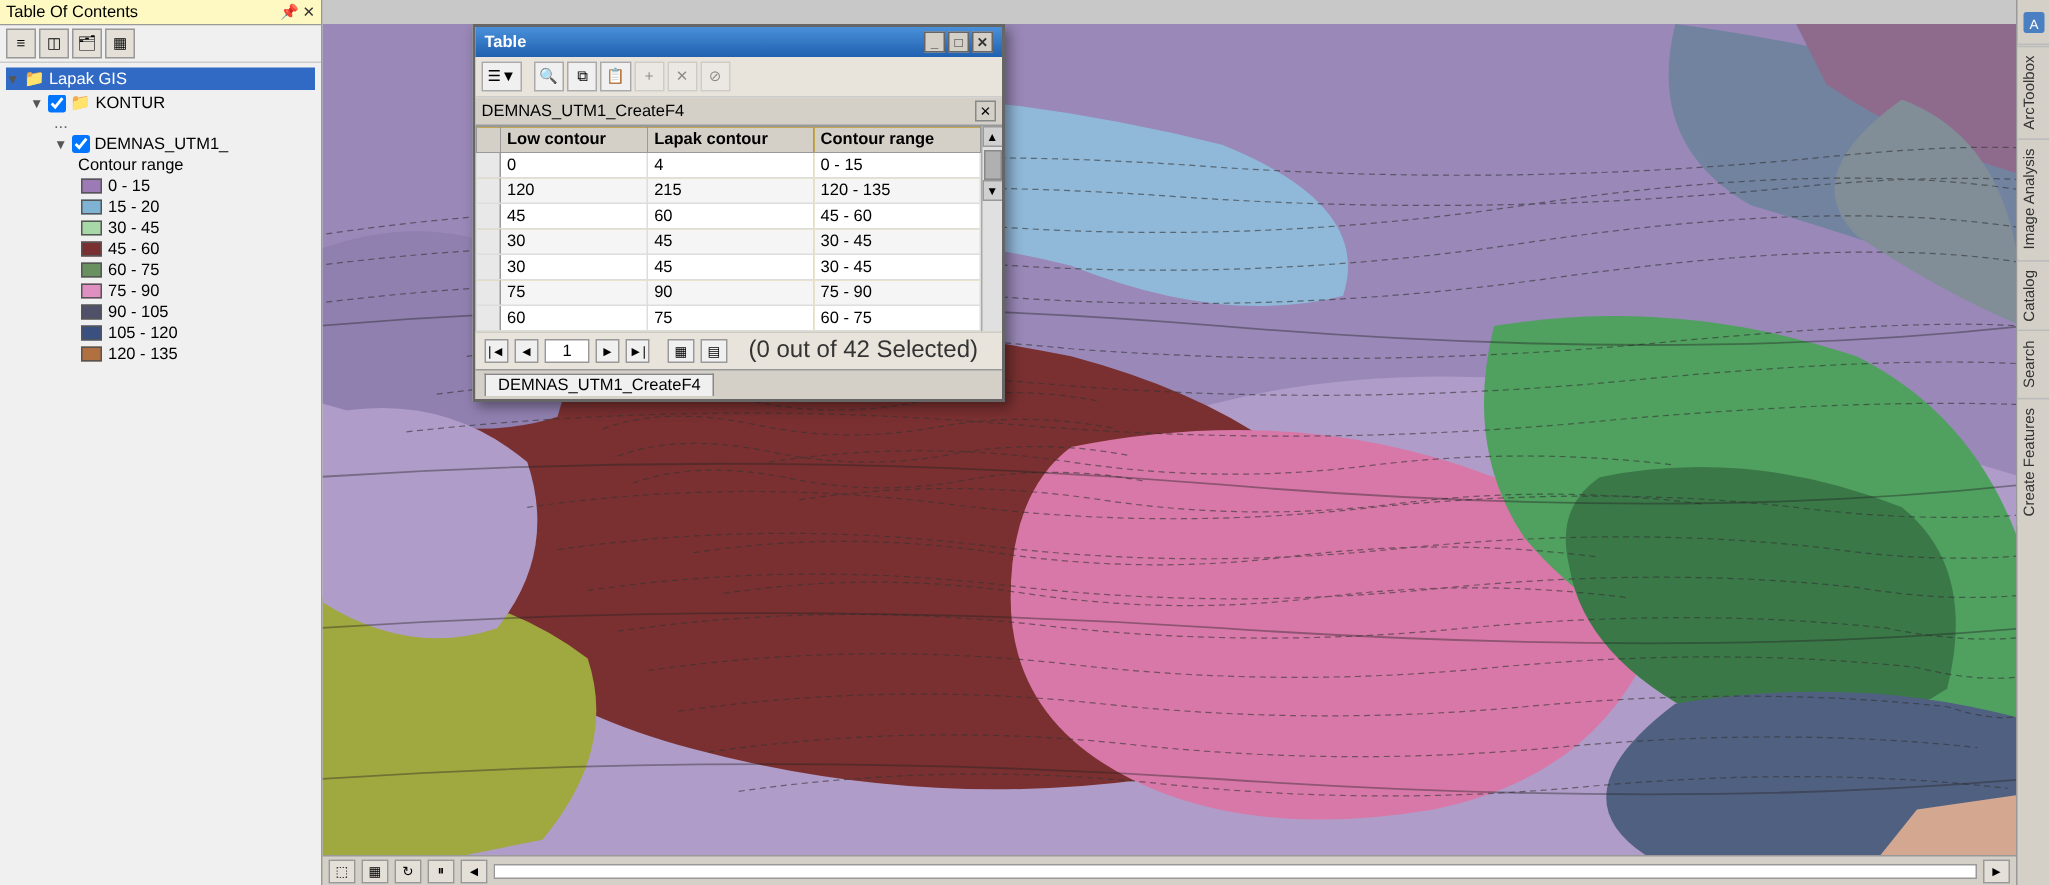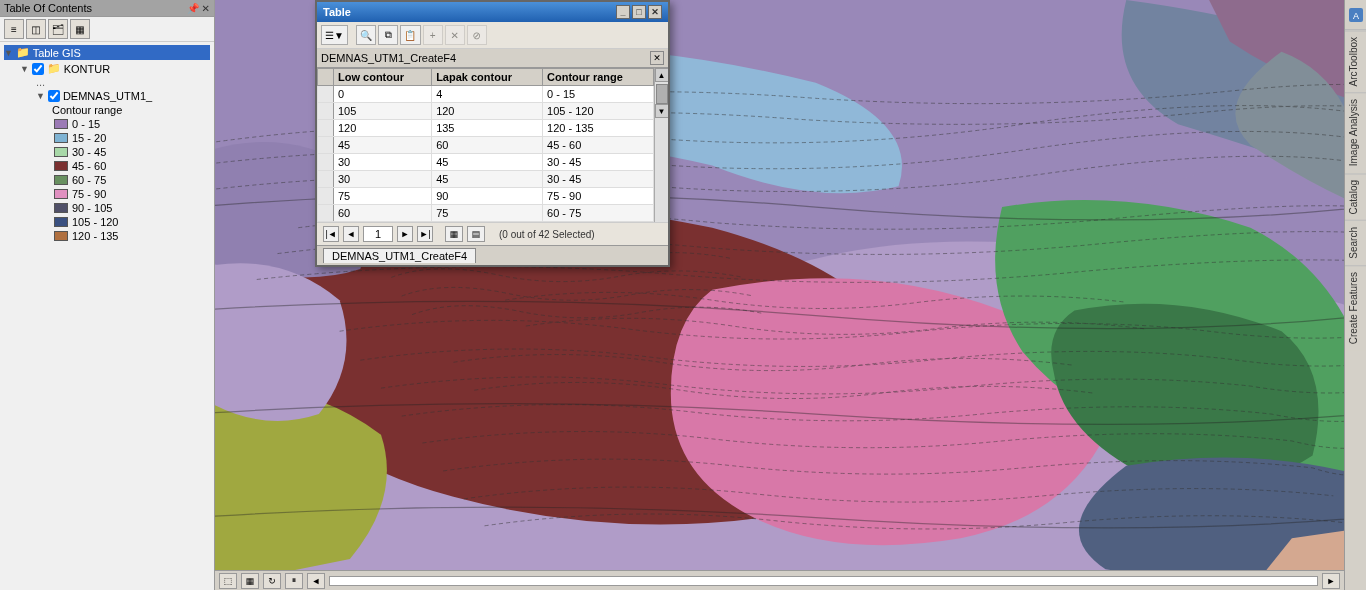--- a/index.html
+++ b/index.html
@@ -9,21 +9,21 @@
     #toc-panel {
       width: 215px;
       height: 590px;
       background: #f0f0f0;
       border-right: 1px solid #999;
       display: flex;
       flex-direction: column;
       flex-shrink: 0;
     }
     #toc-header {
-      background: #a3a3a3;
+      background: #fef9c3;
       border-bottom: 1px solid #999;
       padding: 2px 4px;
       display: flex;
       align-items: center;
       justify-content: space-between;
     }
     #toc-title { font-size: 11px; font-weight: normal; }
     #toc-header-icons { display: flex; gap: 2px; align-items: center; }
     #toc-header-icons span { font-size: 10px; cursor: pointer; color: #333; }
     #toc-toolbar {
@@ -65,20 +65,21 @@
       border: 1px solid #555;
       flex-shrink: 0;
     }
     .contour-label { font-size: 11px; padding: 1px 0; }
 
     
     #main-area {
       flex: 1;
       position: relative;
       overflow: hidden;
+      margin-top: 16px;
     }
 
     
     #map-canvas {
       width: 100%;
       height: 100%;
       position: relative;
     }
 
     
@@ -255,21 +256,21 @@
       text-align: center; font-size: 11px;
       background: white;
     }
     .view-btn {
       width: 18px; height: 16px;
       background: #f0f0f0;
       border: 1px solid #999;
       display: flex; align-items: center; justify-content: center;
       cursor: pointer; font-size: 9px;
     }
-    #selection-info { font-size: 10px; color: #333; }
+    #selection-info { font-size: 16px; color: #333; }
     #bottom-tab {
       background: #d4d0c8;
       padding: 2px 6px;
       border-top: 1px solid #999;
       font-size: 11px;
     }
     .tab-label {
       display: inline-block;
       padding: 1px 8px;
       background: #f0f0f0;
@@ -322,21 +323,21 @@
     <div class="toc-tool-btn">◫</div>
     <div class="toc-tool-btn">🗂</div>
     <div class="toc-tool-btn">▦</div>
   </div>
   <div id="toc-tree">
 
     <div class="tree-item">
       <div class="tree-group-header selected">
         <span class="expand-icon">▼</span>
         <span style="font-size:11px;">📁</span>
-        <span>Table GIS</span>
+        <span>Lapak GIS</span>
       </div>
       <div class="tree-indent">
 
         <div class="tree-item">
           <div class="tree-group-header">
             <span class="expand-icon">▼</span>
             <input type="checkbox" checked="" style="width: 12px; height: 12px;">
             <span style="font-size:11px;">📁</span>
             <span>KONTUR</span>
           </div>
@@ -515,28 +516,22 @@
               </thead>
               <tbody>
                 <tr>
                   <td class="row-num"></td>
                   <td>0</td>
                   <td>4</td>
                   <td>0 - 15</td>
                 </tr>
                 <tr>
                   <td class="row-num"></td>
-                  <td>105</td>
                   <td>120</td>
-                  <td>105 - 120</td>
-                </tr>
-                <tr>
-                  <td class="row-num"></td>
-                  <td>120</td>
-                  <td>135</td>
+                  <td>215</td>
                   <td>120 - 135</td>
                 </tr>
                 <tr>
                   <td class="row-num"></td>
                   <td>45</td>
                   <td>60</td>
                   <td>45 - 60</td>
                 </tr>
                 <tr>
                   <td class="row-num"></td>

